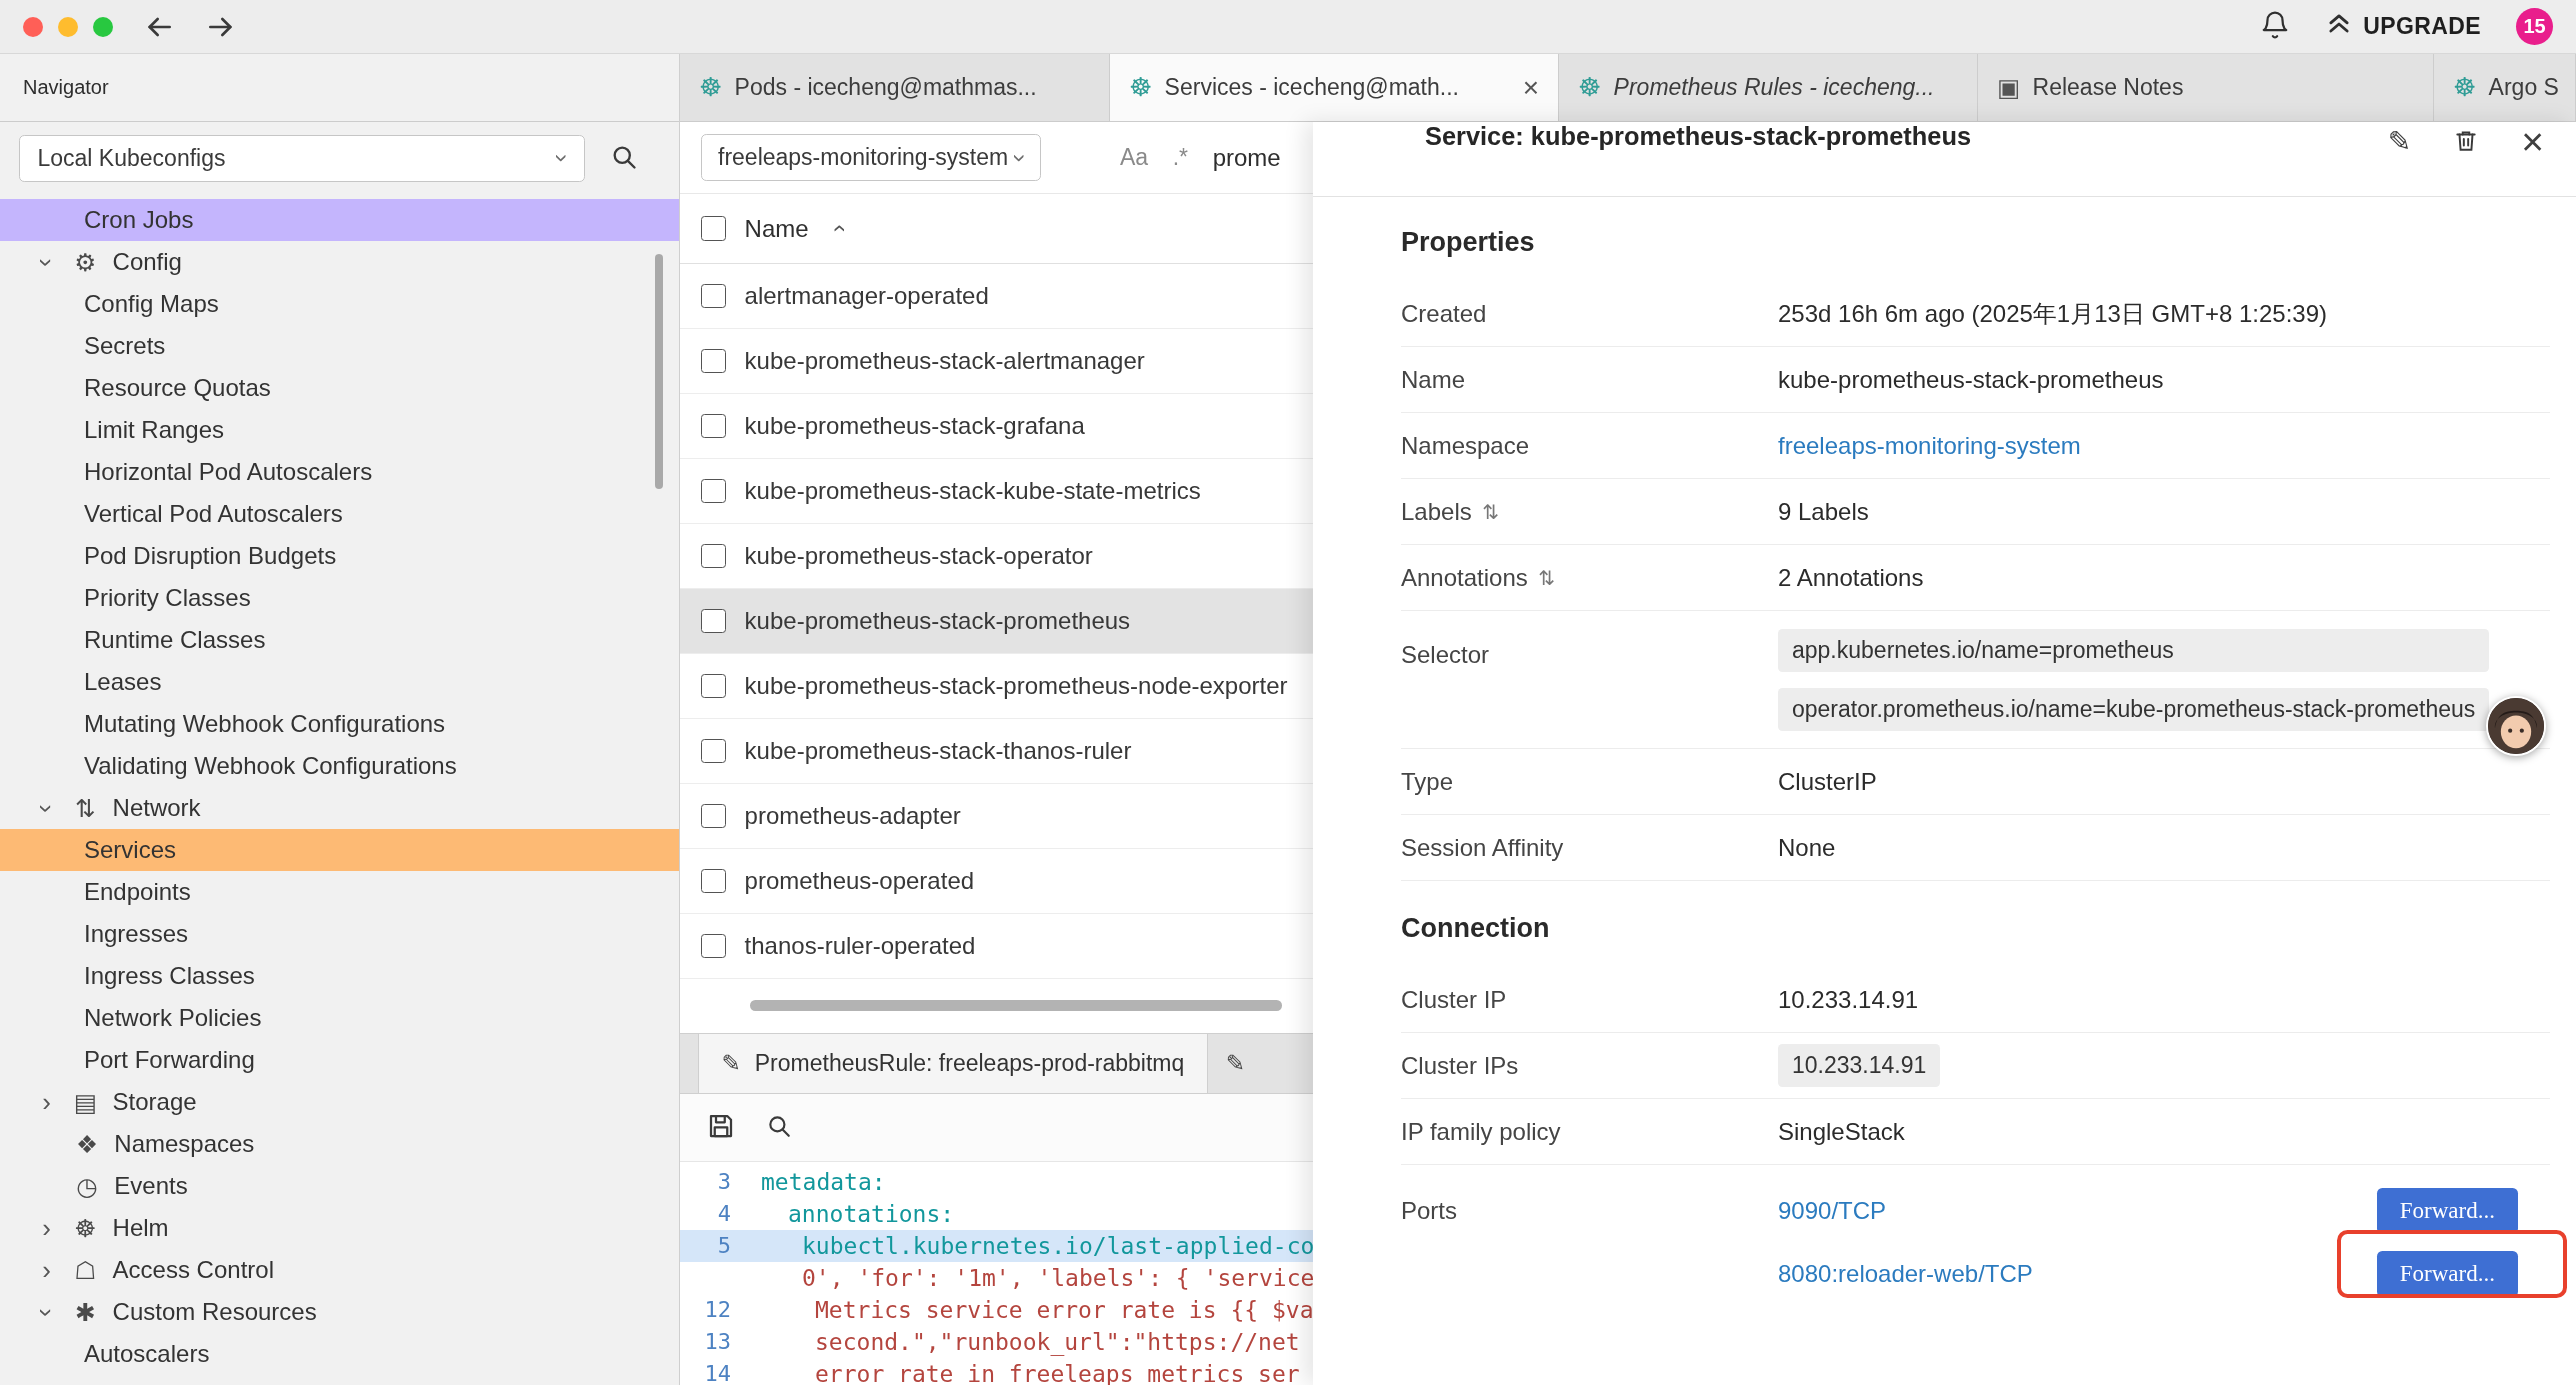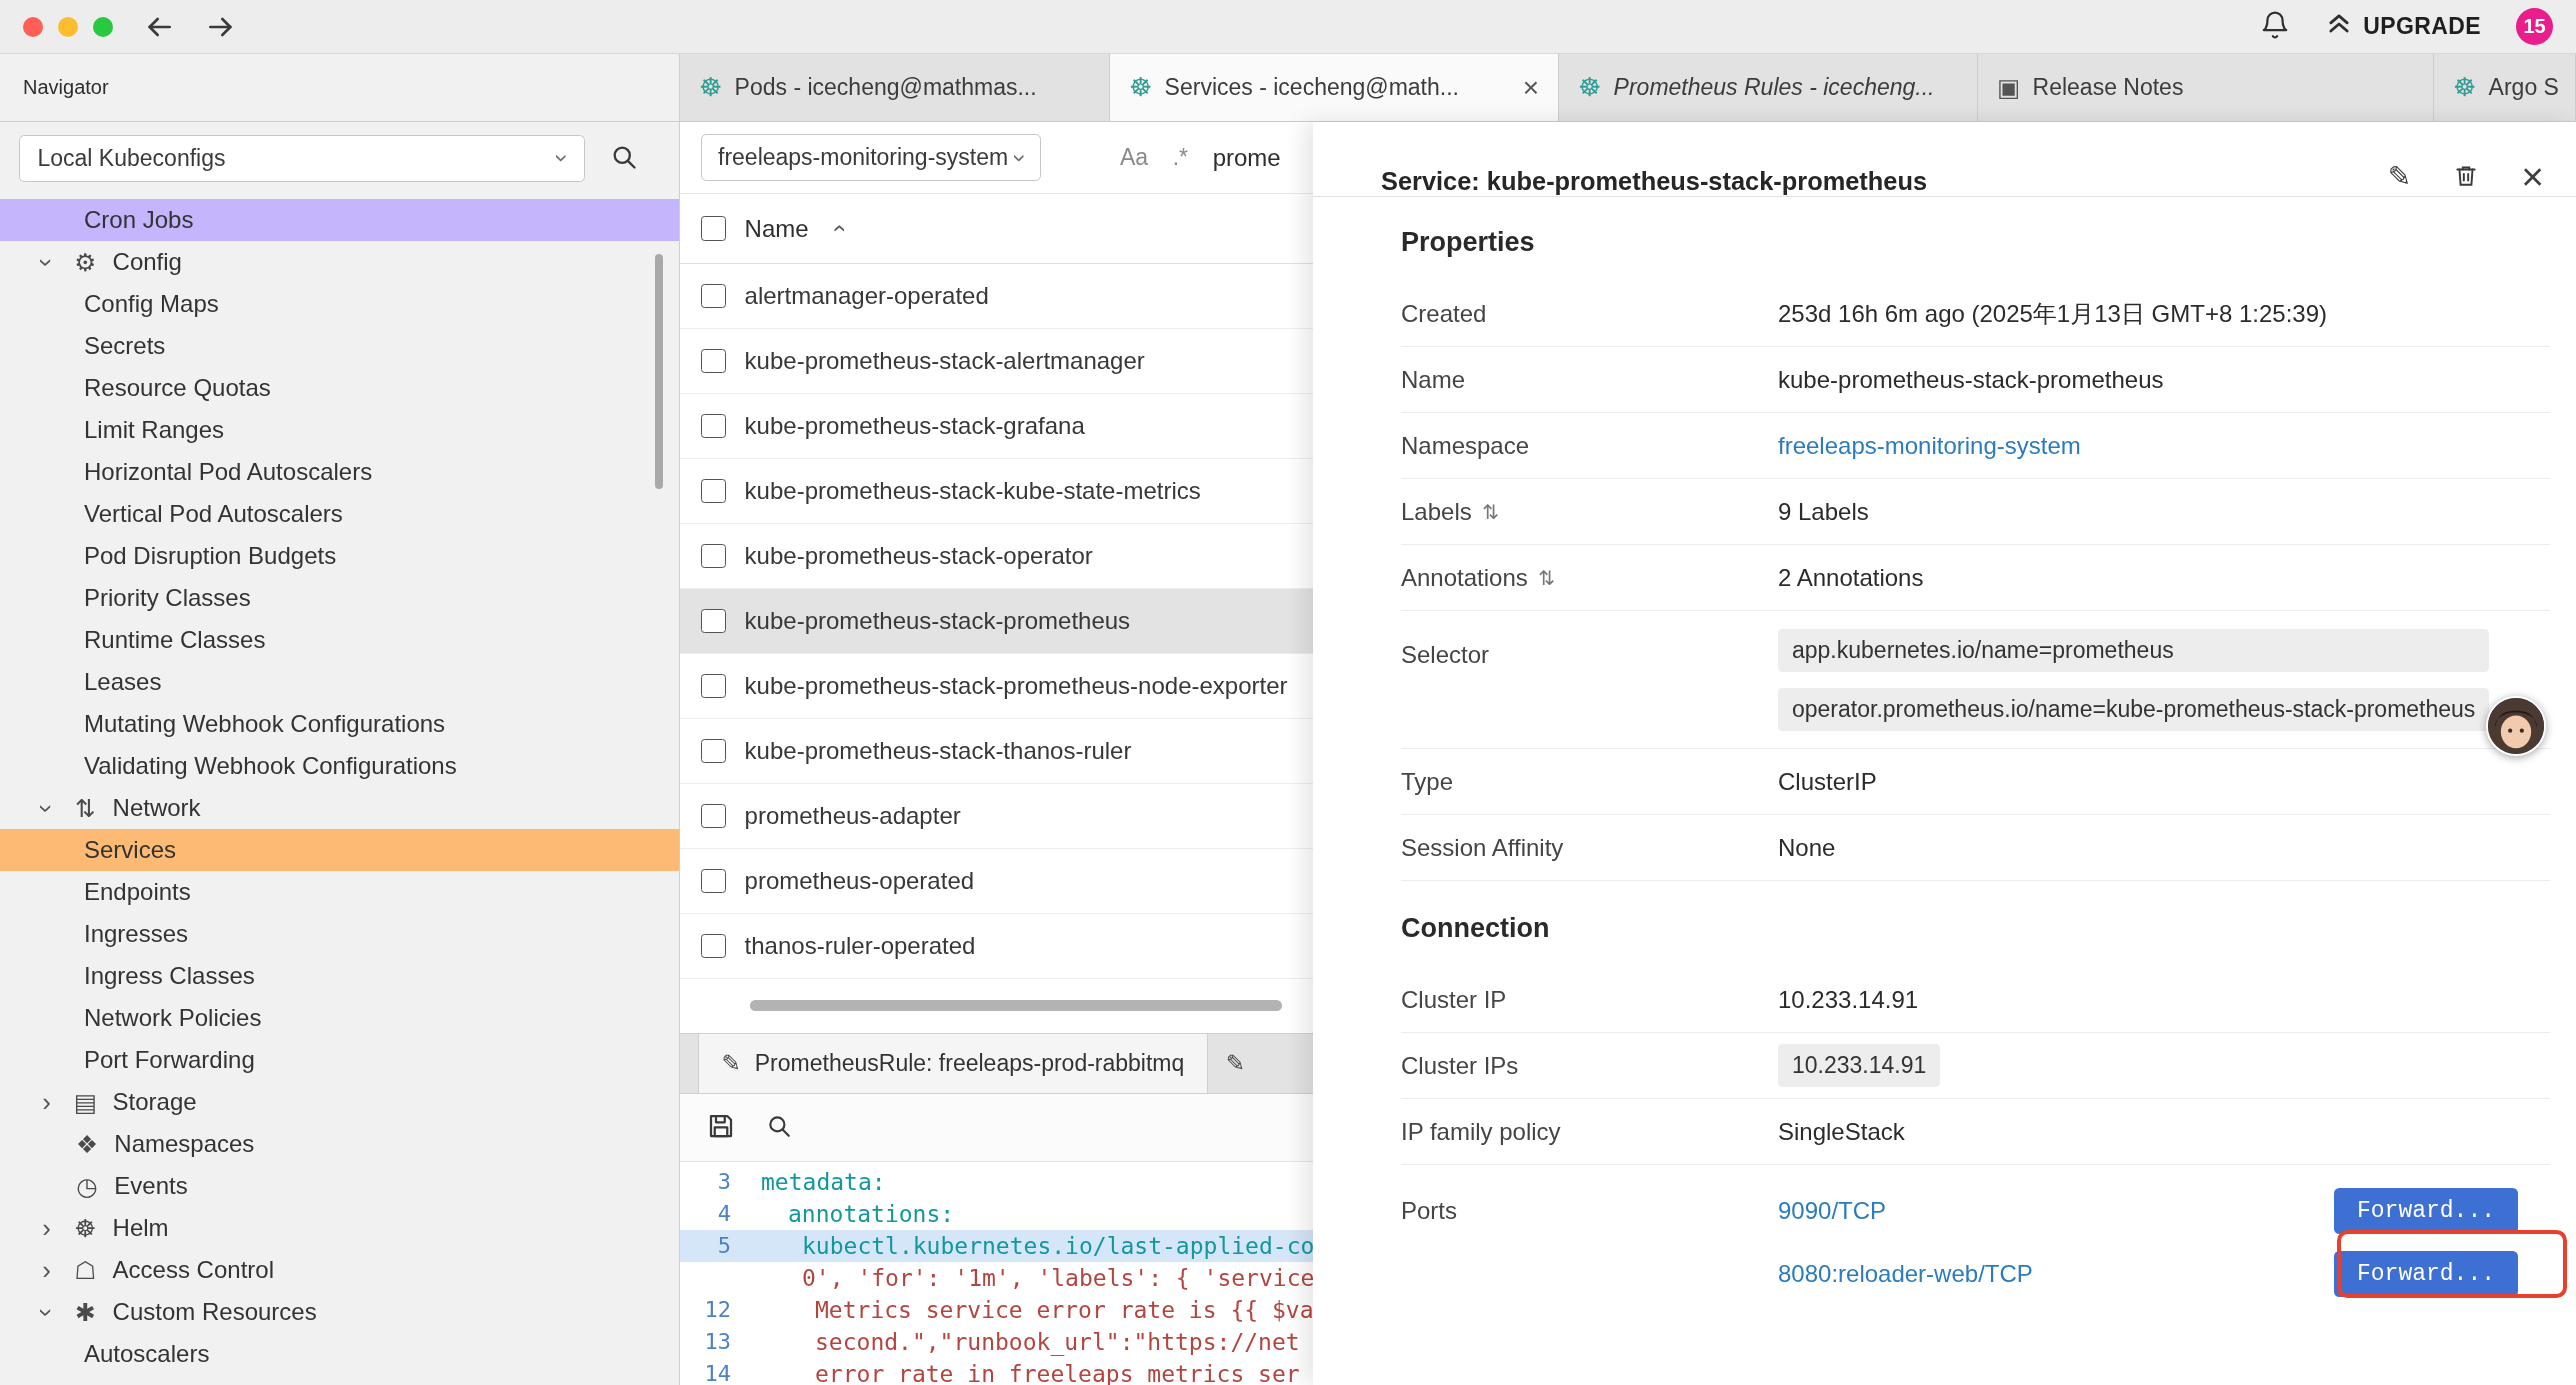--- a/index.html
+++ b/index.html
@@ -75,41 +75,41 @@
   .ecode{overflow:hidden}
   .ecode.ia{padding-left:30px}
   .ecode.ib{padding-left:57px}
   .ecode.ic{padding-left:71px}
   .ecode.id{padding-left:84px}
   .ecode.k{color:#12979c}
   .ecode.s{color:#b4453e}
 
   
   .drawer{flex:1;background:#fff;position:relative;box-shadow:-8.8px 0 21px rgba(0,0,0,.10);display:flex;flex-direction:column;min-width:0;z-index:2}
-  .drawer-header{height:75px;flex:0 0 75px;display:flex;align-items:flex-end;padding:0 32px 0 68px;border-bottom:0.9px solid #e2e2e2}
+  .drawer-header{height:75px;flex:0 0 75px;display:flex;align-items:flex-start;padding:0 32px 0 112px;border-bottom:0.9px solid #e2e2e2}
   .drawer-title{font-size:25.4px;font-weight:bold;color:#262626;white-space:nowrap;overflow:hidden}
   .dh-icons{margin-left:auto;display:flex;align-items:center;gap:42px}
   .pencil-icon{font-size:28px;color:#3f3f3f}
   .close-x{font-size:39px;color:#3f3f3f;line-height:1}
   .drawer-body{flex:1;padding:0 26px 0 88px;overflow:hidden}
   .sect-head{padding:30px 0 23px;font-size:27px;font-weight:bold;color:#2a2a2a}
   .sect-head.second{padding-top:32px}
   .prow{display:flex;align-items:center;min-height:66px;border-bottom:0.9px solid #ececec;font-size:24px}
   .plabel{flex:0 0 377px;color:#454545;display:flex;align-items:center;gap:10.5px}
   .pvalue{color:#2b2b2b;display:flex;align-items:center;min-width:0;white-space:nowrap}
   .link{color:#2b7bbf;cursor:pointer}
   .gbadge{background:#ededed;border-radius:4.4px;padding:8px 14px;font-size:23px;color:#333;white-space:nowrap}
   .updown-sm{font-size:20px;color:#777}
   .prow.tall{align-items:flex-start}
   .prow.tall .plabel{padding-top:30px}
   .sel-col{display:flex;flex-direction:column;gap:16px;padding:17.5px 0;min-width:0}
   .prow.ports-row{border-bottom:none;align-items:flex-start}
   .ports-col{flex:1;padding-top:14px;min-width:0}
   .port-line{display:flex;align-items:center;height:63px}
-  .fwd-btn{margin-left:auto;margin-right:32px;height:46px;padding:0 23px;border:none;border-radius:5.3px;background:#3e6fd3;color:#fff;font-size:23px;font-family:Liberation Mono, monospace;cursor:pointer}
+  .fwd-btn{margin-left:auto;margin-right:32px;height:46px;padding:0 23px;border:none;border-radius:5.3px;background:#3e6fd3;color:#fff;font-size:23px;font-family:Liberation Serif, serif;cursor:pointer}
   .red-annotation{position:absolute;right:8.8px;top:1108px;width:230px;height:68px;border:4.4px solid #e8402c;border-radius:10.5px;pointer-events:none}
 
   
   .float-avatar{position:absolute;right:30px;top:696px;width:60px;height:60px;border-radius:50%;border:2.6px solid #fff;box-shadow:0 1.8px 8.8px rgba(0,0,0,.35);overflow:hidden;z-index:9;background:#3c2f2a}
   .float-avatar svg{display:block;width:100%;height:100%}
 </style>
 </head>
 <body>
 
 <div class="titlebar">

